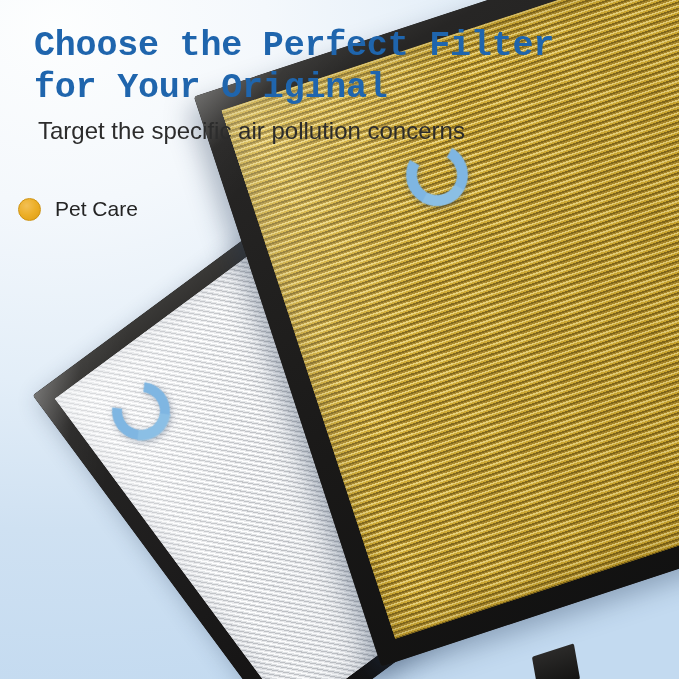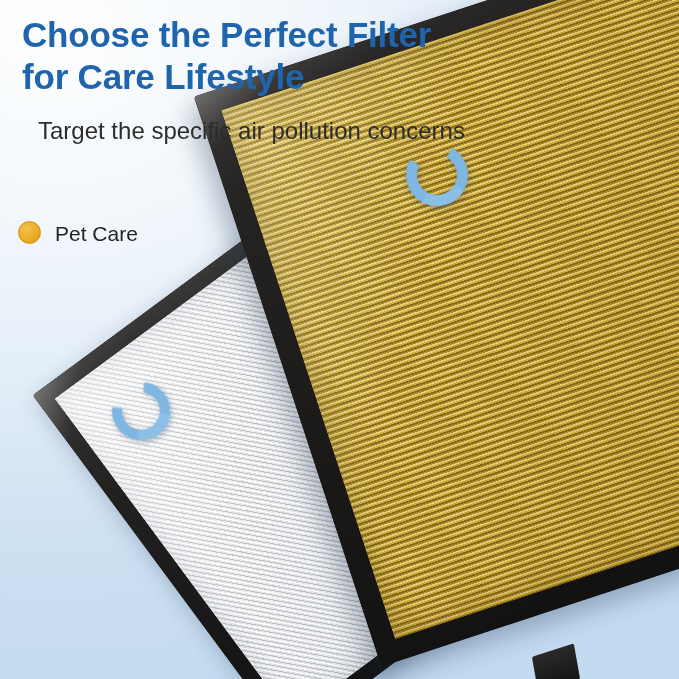--- a/index.html
+++ b/index.html
@@ -169,26 +169,27 @@
   #overlay {
     position: absolute;
     inset: 0;
   }
 
   #heading {
     position: absolute;
     left: 22px;
     top: 14px;
     width: 560px;
-    margin: 0;
+    margin: 12px;
     font-size: 35px;
     line-height: 1.19;
     font-weight: bold;
     color: #1f65ad;
     letter-spacing: -0.2px;
+    font-family: Liberation Mono, monospace;
   }
   #heading .hl { display: block; }
 
   #subheading {
     position: absolute;
     left: 22px;
     top: 99px;
     width: 430px;
     margin: 16px;
     font-size: 24px;
@@ -199,21 +200,21 @@
   #subheading .sl { display: block; }
 
   #options {
     position: absolute;
     left: 18px;
     top: 198px;
     width: 230px;
   }
   .option-row {
     display: flex;
-    align-items: flex-end;
+    align-items: flex-start;
     height: 46px;
     gap: 14px;
     cursor: pointer;
   }
   .radio {
     width: 23px;
     height: 23px;
     border-radius: 50%;
     box-sizing: border-box;
     flex: 0 0 auto;
@@ -257,21 +258,21 @@
     <div class="bottom-tab"></div>
 
     <div class="handle" id="handle-white"></div>
     <div class="handle" id="handle-yellow"></div>
   </div>
 
   <div id="overlay">
 
     <h1 id="heading">
       <span class="hl">Choose the Perfect Filter</span>
-      <span class="hl">for Care Lifestyle</span>
+      <span class="hl">for Your Original</span>
     </h1>
 
     <p id="subheading">
       <span class="sl">Target the specific air pollution concerns</span>
     </p>
 
     <div id="options">
       <div class="option-row">
         <span class="radio selected"></span>
         <span class="option-label">Pet Care</span>

